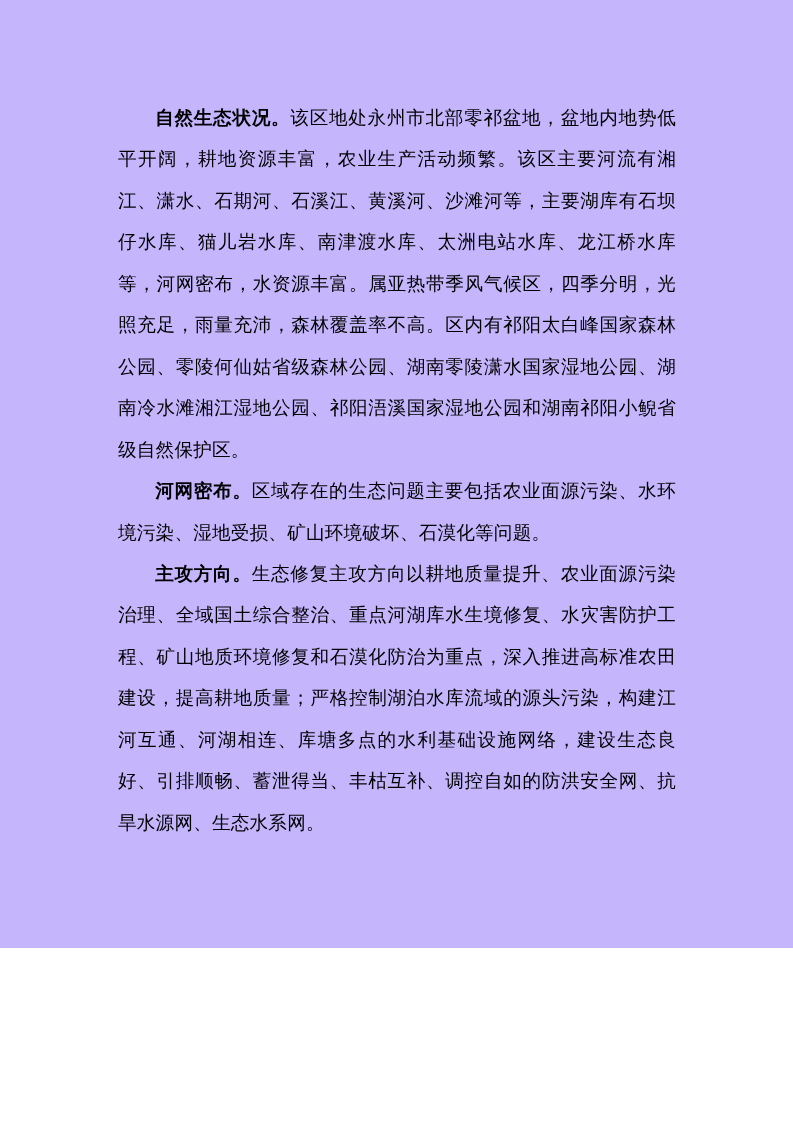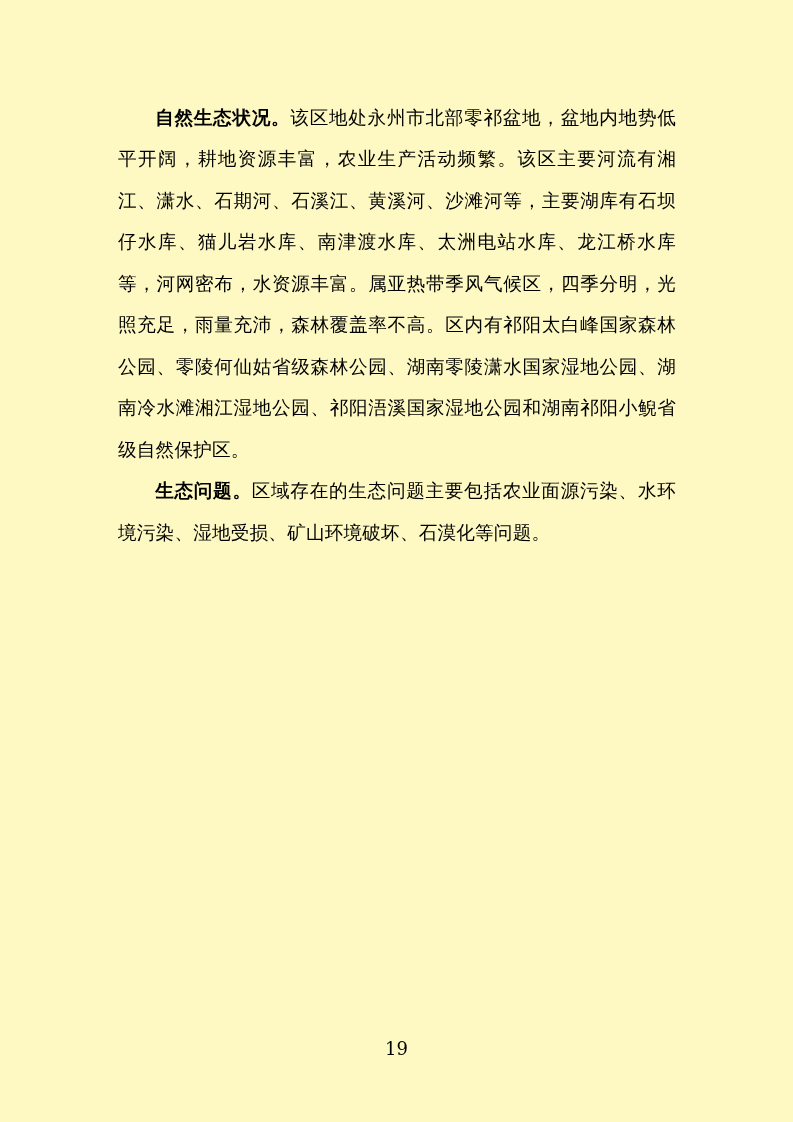--- a/index.html
+++ b/index.html
@@ -3,22 +3,22 @@
 <meta charset="utf-8">
 <style>
   html, body {
     margin: 0;
     padding: 0;
     background: #ffffff;
   }
   .page {
     position: relative;
     width: 793px;
-    height: 1122px;
-    background: #fef9c3;
+    height: 948px;
+    background: #c4b5fd;
     color: #000000;
     font-family: "DejaVu Serif", "Liberation Serif", serif;
     overflow: hidden;
   }
   .content {
     position: absolute;
     left: 118px;
     top: 97px;
     width: 558px;
   }
@@ -57,22 +57,23 @@
   }
 </style>
 </head>
 <body>
 
 <div class="page">
   <main class="content">
 
     <p class="para"><strong class="lead">自然生态状况。</strong><span>该区地处永州市北部零祁盆地，盆地内地势低平开阔，耕地资源丰富，农业生产活动频繁。该区主要河流有湘江、潇水、石期河、石溪江、黄溪河、沙滩河等，主要湖库有石坝仔水库、猫儿岩水库、南津渡水库、太洲电站水库、龙江桥水库等，河网密布，水资源丰富。属亚热带季风气候区，四季分明，光照充足，雨量充沛，森林覆盖率不高。区内有祁阳太白峰国家森林公园、零陵何仙姑省级森林公园、湖南零陵潇水国家湿地公园、湖南冷水滩湘江湿地公园、祁阳浯溪国家湿地公园和湖南祁阳小鲵省级自然保护区。</span></p>
 
-    <p class="para"><strong class="lead">生态问题。</strong><span>区域存在的生态问题主要包括农业面源污染、水环境污染、湿地受损、矿山环境破坏、石漠化等问题。</span></p>
+    <p class="para"><strong class="lead">河网密布。</strong><span>区域存在的生态问题主要包括农业面源污染、水环境污染、湿地受损、矿山环境破坏、石漠化等问题。</span></p>
 
+    <p class="para"><strong class="lead">主攻方向。</strong><span>生态修复主攻方向以耕地质量提升、农业面源污染治理、全域国土综合整治、重点河湖库水生境修复、水灾害防护工程、矿山地质环境修复和石漠化防治为重点，深入推进高标准农田建设，提高耕地质量；严格控制湖泊水库流域的源头污染，构建江河互通、河湖相连、库塘多点的水利基础设施网络，建设生态良好、引排顺畅、蓄泄得当、丰枯互补、调控自如的防洪安全网、抗旱水源网、生态水系网。</span></p>
 
 
 
   </main>
 
   <footer class="page-footer">
     <span class="page-number">19</span>
   </footer>
 </div>
 

